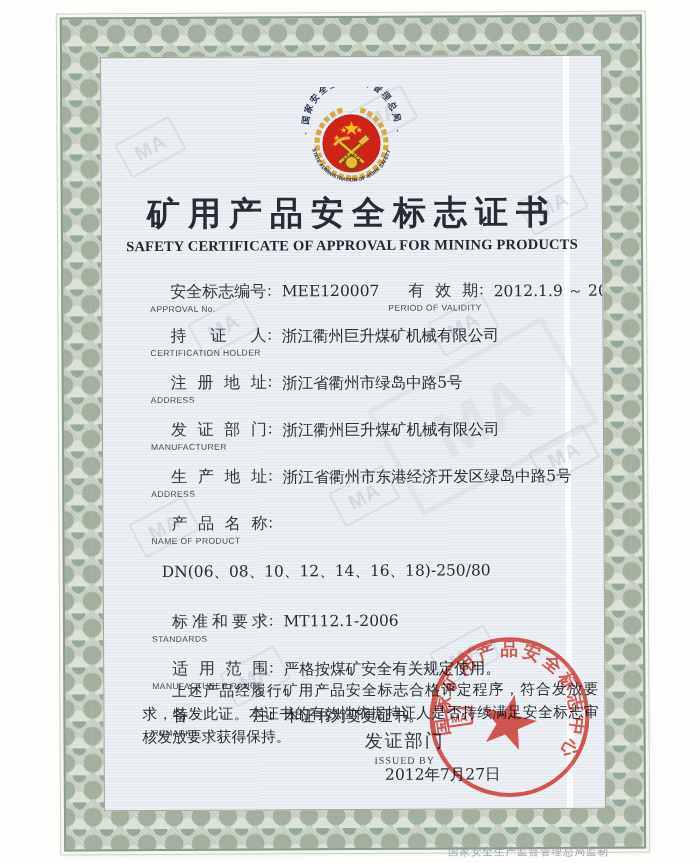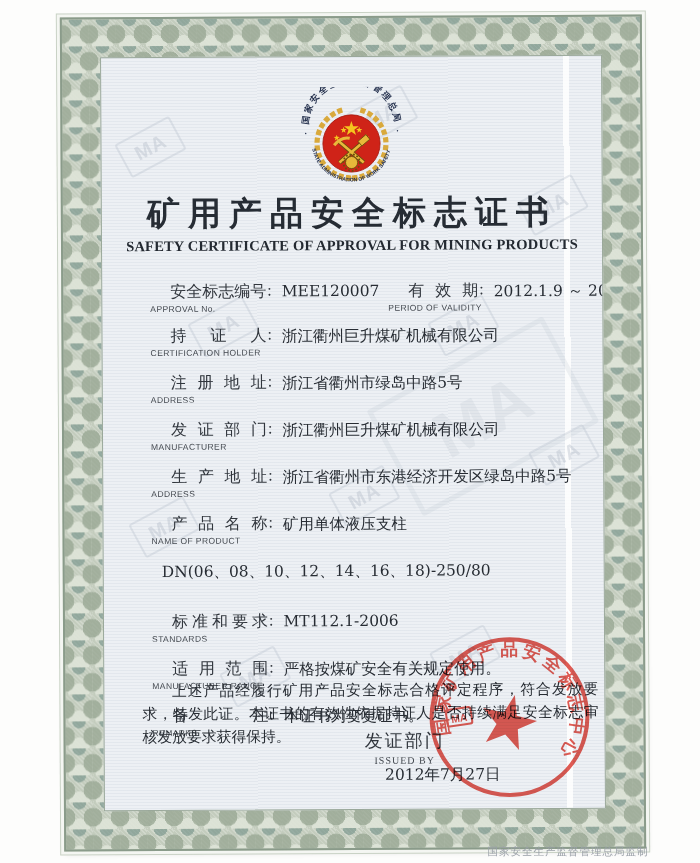--- a/index.html
+++ b/index.html
@@ -90,21 +90,21 @@
   .issue-date{
     position:absolute;left:238px;top:708px;width:200px;text-align:center;
     font-size:15.5px;color:#272c33;font-family:"DejaVu Serif",serif;
   }
   .stamp{
     position:absolute;left:322px;top:578px;width:166px;height:166px;
     transform:rotate(14deg);opacity:.88;mix-blend-mode:multiply;
   }
   .footer-note{
     position:absolute;left:448px;top:845px;width:240px;
-    font-size:10.5px;color:#9aa0a8;letter-spacing:1px;text-align:center;
+    font-size:10.5px;color:#9aa0a8;letter-spacing:1px;
   }
 </style>
 </head>
 <body>
 
 <div class="cert">
   <div class="paper">
 
     <div class="wm">MA</div>
     <div class="wm">MA</div>
@@ -205,21 +205,20 @@
           <span class="en-label">ADDRESS</span>
         </div>
         <span class="fval">浙江省衢州市东港经济开发区绿岛中路5号</span>
       </div>
 
       <div class="frow">
         <div class="lblcol">
           <span class="zh-label">产品名称</span><span class="colon">:</span>
           <span class="en-label">NAME OF PRODUCT</span>
         </div>
-        <span class="fval">矿用单体液压支柱</span>
       </div>
 
       <div class="frow">
         <span class="fval">DN(06、08、10、12、14、16、18)-250/80</span>
       </div>
 
       <div class="frow gap-before">
         <div class="lblcol">
           <span class="zh-label">标准和要求</span><span class="colon">:</span>
           <span class="en-label">STANDARDS</span>

